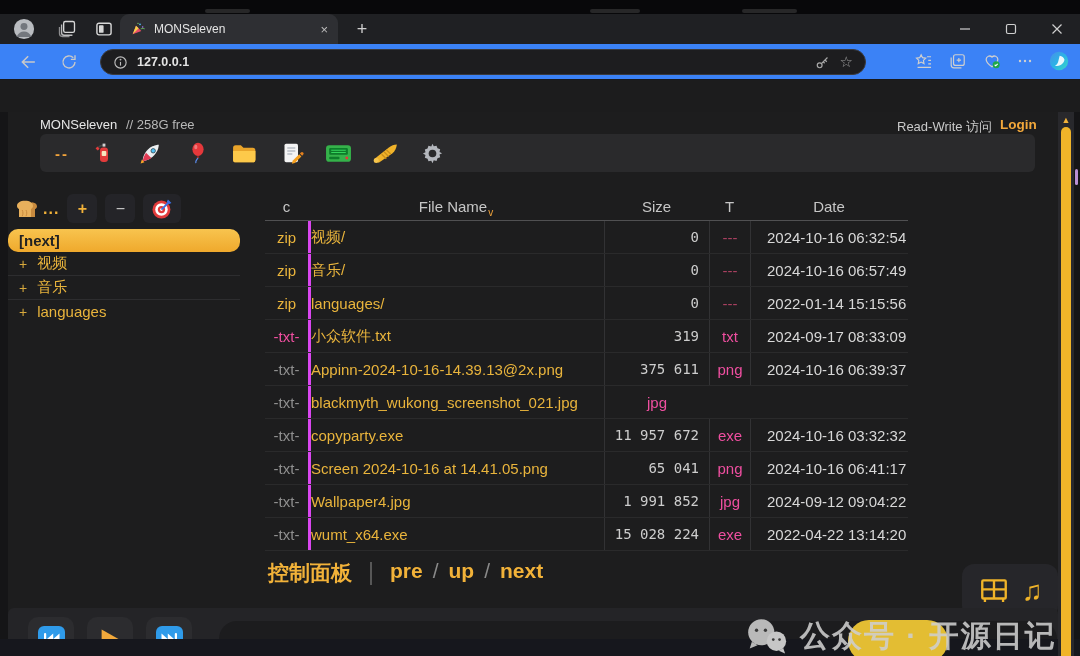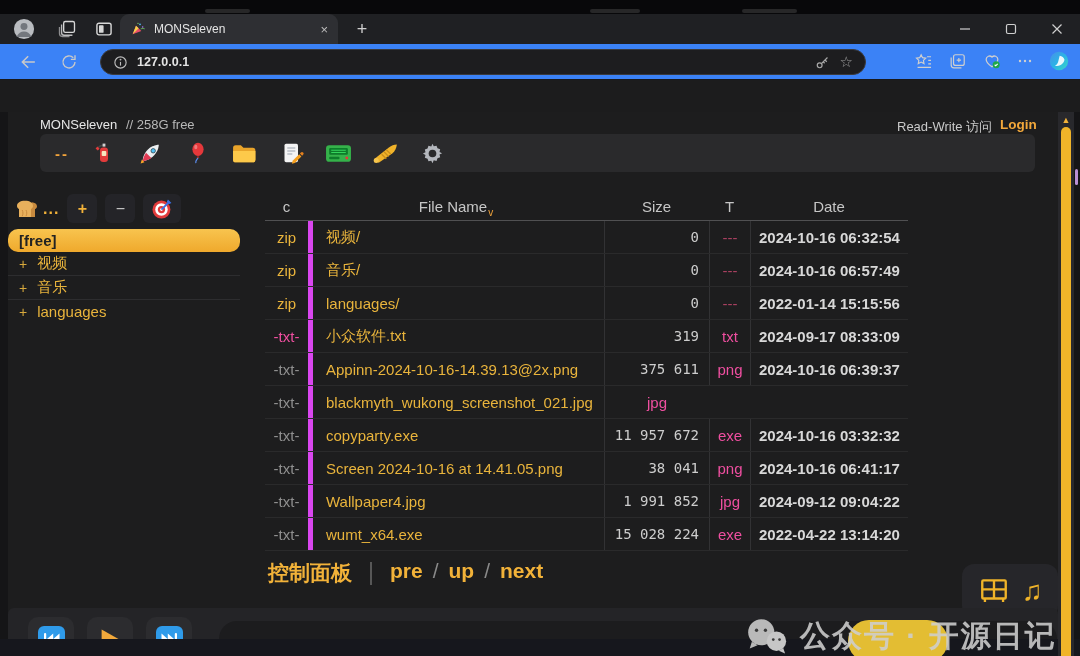--- a/index.html
+++ b/index.html
@@ -55,26 +55,26 @@
   .table{position:absolute;left:265px;top:81px;width:643px;}
   .thead,.tr{display:grid;grid-template-columns:43px 296px 105px 41px 158px;}
   .thead{height:27px;align-items:center;color:#c6c6c6;font-size:15px;border-bottom:1px solid #505052;}
   .th{text-align:center;}
   .sort{color:#f2a43b;font-size:10px;position:relative;top:4px;margin-left:1px;}
   .tr{height:32px;align-items:stretch;border-bottom:1px solid #2a2a2b;font-size:15px;}
   .td{display:flex;align-items:center;}
   .td-c{justify-content:center;color:#e9b43c;text-align:center;}
   .c-dim{color:#8f8f8f;}
   .c-active{color:#ef4fa0;}
-  .td-name{padding-left:13px;color:#e9b43c;border-left:5px solid #d946ef;overflow:hidden;white-space:nowrap;}
+  .td-name{color:#e9b43c;border-left:3px solid #d946ef;overflow:hidden;white-space:nowrap;}
   .td-size{font-family:"DejaVu Sans Mono","Liberation Mono",monospace;font-size:14px;color:#cdcdcd;
     justify-content:flex-end;padding-right:10px;border-left:1px solid #323234;}
   .td-type{justify-content:center;border-left:1px solid #323234;color:#ef4fa0;}
   .type-dim{color:#a8405f;}
-  .td-date{padding-left:8px;color:#d8d8d8;border-left:1px solid #323234;font-weight:bold;}
+  .td-date{padding-left:16px;color:#d8d8d8;border-left:1px solid #323234;}
   
   .footer-links{position:absolute;left:268px;top:447px;display:flex;align-items:flex-start;gap:12px;
     font-weight:700;font-size:21px;color:#f2b239;}
   .fsep{color:#5c5c5c;font-weight:400;font-size:23px;margin:0 4px;}
   .slash{color:#8a8a8a;font-weight:400;}
   .flink{color:#f2b239;}
   .toggles{position:absolute;left:962px;top:452px;width:96px;height:54px;background:#26262a;border-radius:12px;
     display:flex;align-items:center;justify-content:center;gap:12px;}
   .note{color:#f0b429;font-size:28px;line-height:1;}
   
@@ -333,21 +333,21 @@
                 <circle cx="11" cy="13" r="8.6" fill="#e23b3b"></circle>
                 <circle cx="11" cy="13" r="6" fill="#fff"></circle>
                 <circle cx="11" cy="13" r="3.5" fill="#e23b3b"></circle>
                 <circle cx="11" cy="13" r="1.3" fill="#fff"></circle>
                 <path d="M11 13l7.5-7.5" stroke="#3b6fe2" stroke-width="1.8"></path>
                 <path d="M17.2 3.3l3.4 3.4-2.1 1-2.3-2.3z" fill="#3b6fe2"></path>
               </svg>
             </span>
         </span>
       </div>
-      <div class="tree-sel">[free]</div>
+      <div class="tree-sel">[next]</div>
       <div>
           <div class="tree-item">
             <span class="toggle">+</span>
             <span>视频</span>
           </div>
           <div class="tree-item">
             <span class="toggle">+</span>
             <span>音乐</span>
           </div>
           <div class="tree-item">
@@ -411,21 +411,21 @@
           <div class="tr">
             <span class="td td-c c-dim">-txt-</span>
             <span class="td td-name">copyparty.exe</span>
             <span class="td td-size">11 957 672</span>
             <span class="td td-type">exe</span>
             <span class="td td-date">2024-10-16 03:32:32</span>
           </div>
           <div class="tr">
             <span class="td td-c c-dim">-txt-</span>
             <span class="td td-name">Screen 2024-10-16 at 14.41.05.png</span>
-            <span class="td td-size">38 041</span>
+            <span class="td td-size">65 041</span>
             <span class="td td-type">png</span>
             <span class="td td-date">2024-10-16 06:41:17</span>
           </div>
           <div class="tr">
             <span class="td td-c c-dim">-txt-</span>
             <span class="td td-name">Wallpaper4.jpg</span>
             <span class="td td-size">1 991 852</span>
             <span class="td td-type">jpg</span>
             <span class="td td-date">2024-09-12 09:04:22</span>
           </div>

